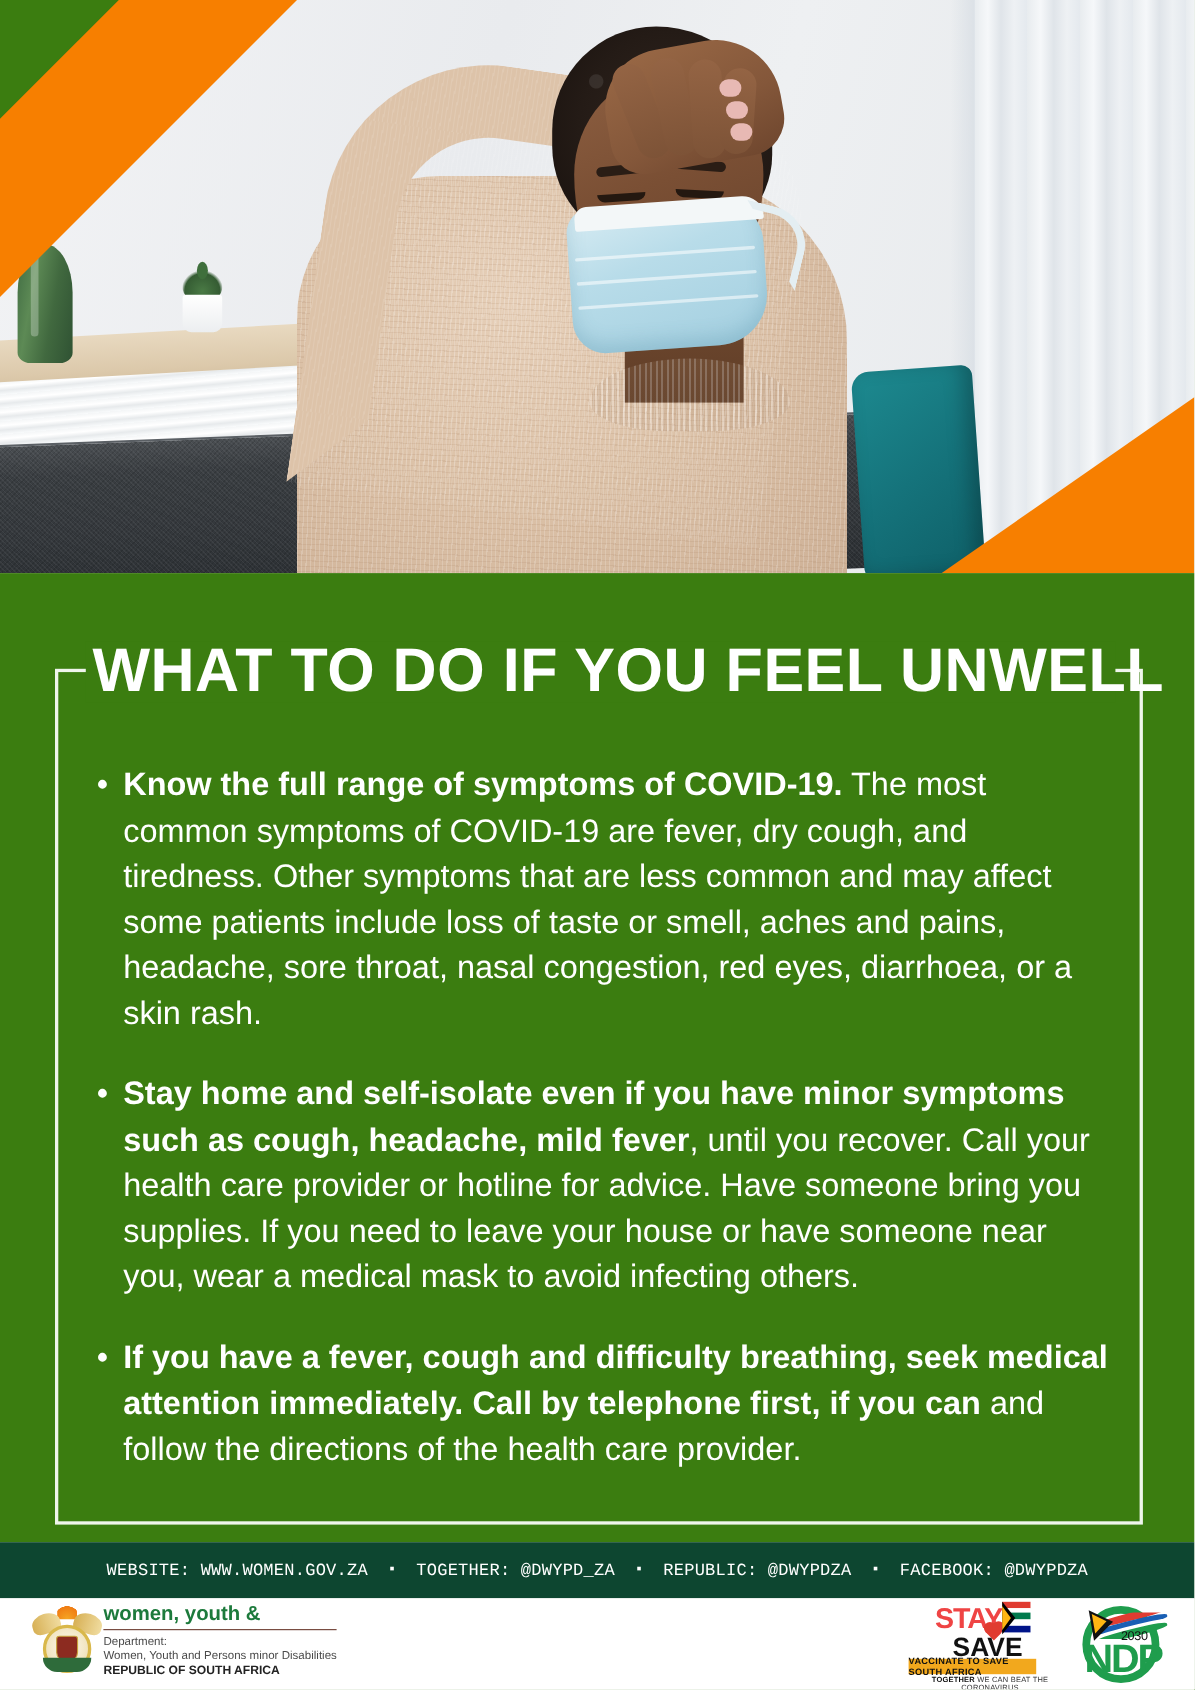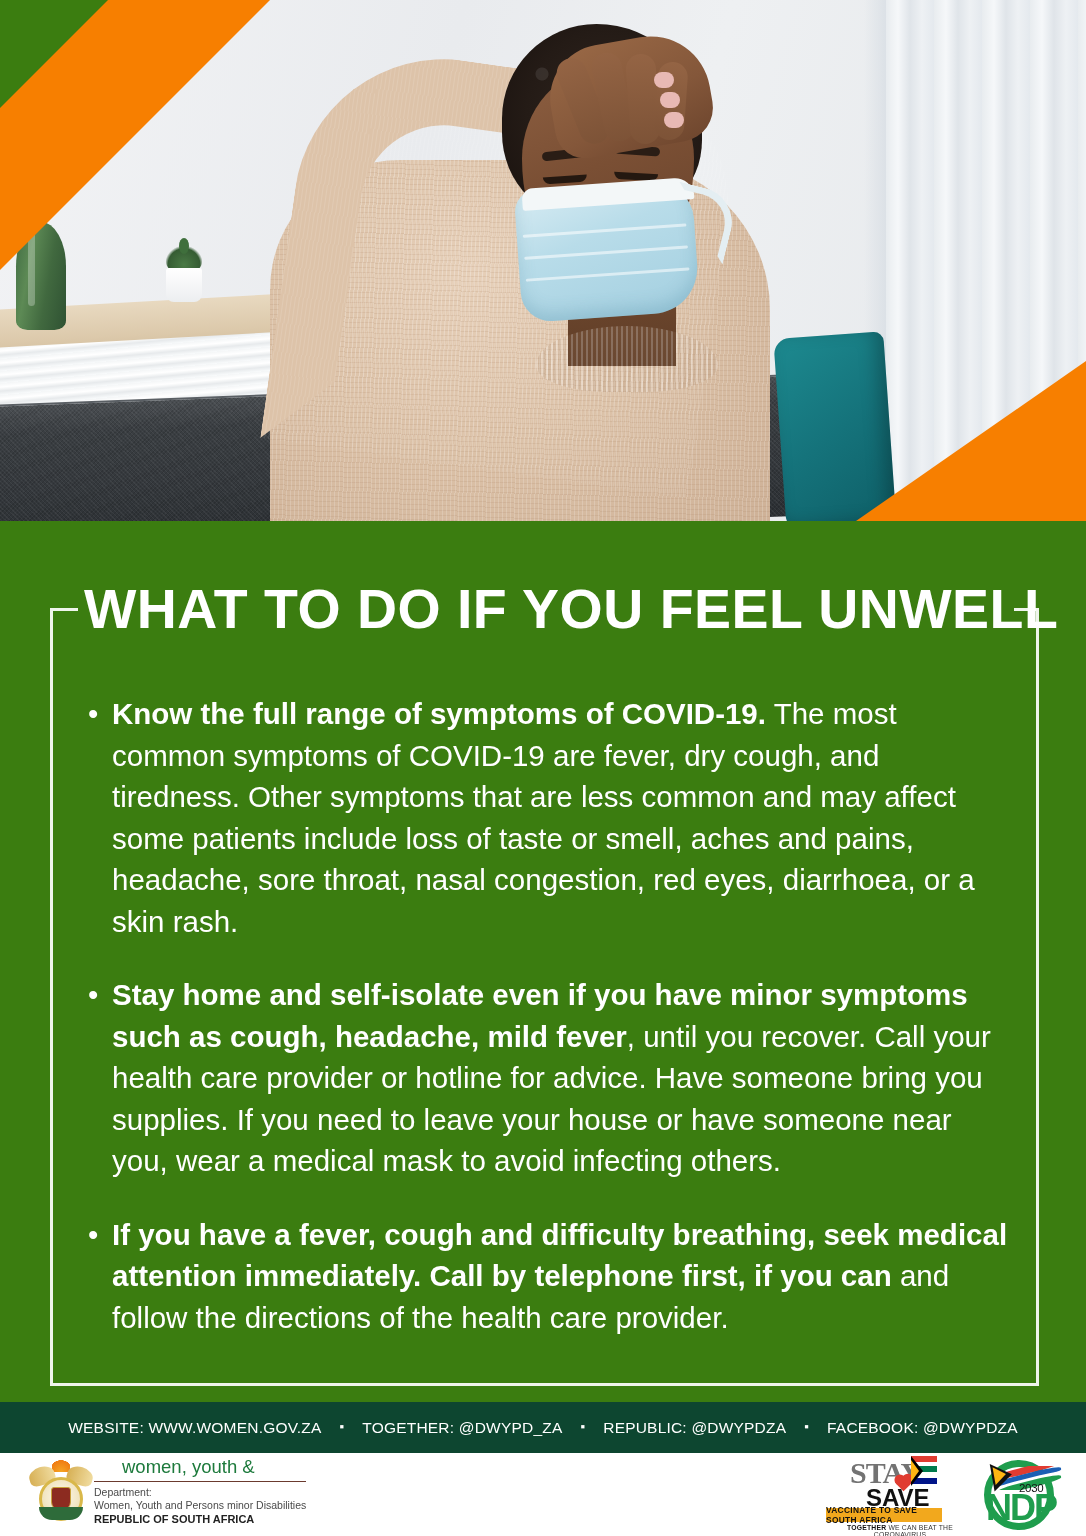--- a/index.html
+++ b/index.html
@@ -380,21 +380,21 @@
     align-items: center;
     justify-content: center;
   }
   .contact-inner {
     display: flex;
     align-items: center;
     gap: 0;
     font-size: 15.5px;
     letter-spacing: .2px;
     white-space: nowrap;
-    font-family: Liberation Sans, sans-serif;
+    font-family: Liberation Mono, monospace;
   }
   .contact-item { padding: 0 0; }
   .contact-sep {
     display: inline-block;
     padding: 0 18px;
     font-size: 13px;
     position: relative;
     top: -1px;
   }
 
@@ -456,22 +456,21 @@
 
   .dept-text {
     position: absolute;
     left: 94px; top: 4px;
     width: 330px;
   }
   .dept-main {
     color: #1d7a3c;
     font-size: 18.5px;
     line-height: 20.5px;
-    font-weight: normal;
-    margin-left: 28px;
+    font-weight: bold;
   }
   .dept-rule {
     width: 212px; height: 1.5px;
     background: #6b3a2e;
     margin: 3px 0 4px 0;
   }
   .dept-sub1, .dept-sub2 {
     color: #4a4a4a;
     font-size: 10.5px;
     line-height: 13px;
@@ -485,25 +484,25 @@
 
   
   .staysafe {
     position: absolute;
     left: 826px; top: 5px;
     width: 148px; height: 74px;
   }
   .ss-stay {
     position: absolute;
     left: 24px; top: -2px;
-    font-family: Liberation Serif, serif;
+    font-family: Liberation Sans, sans-serif;
     font-weight: bold;
-    font-size: 30px;
+    font-size: 26px;
     letter-spacing: -1px;
-    color: #737373;
+    color: #ef4444;
   }
   .ss-flag {
     position: absolute;
     left: 85px; top: -2px;
     width: 26px; height: 30px;
     overflow: hidden;
   }
   .ss-flag .band { position: absolute; left: 0; width: 26px; height: 6px; }
   .ss-flag .b1 { top: 0;  background: #e03c31; }
   .ss-flag .b2 { top: 6px;  background: #ffffff; }

